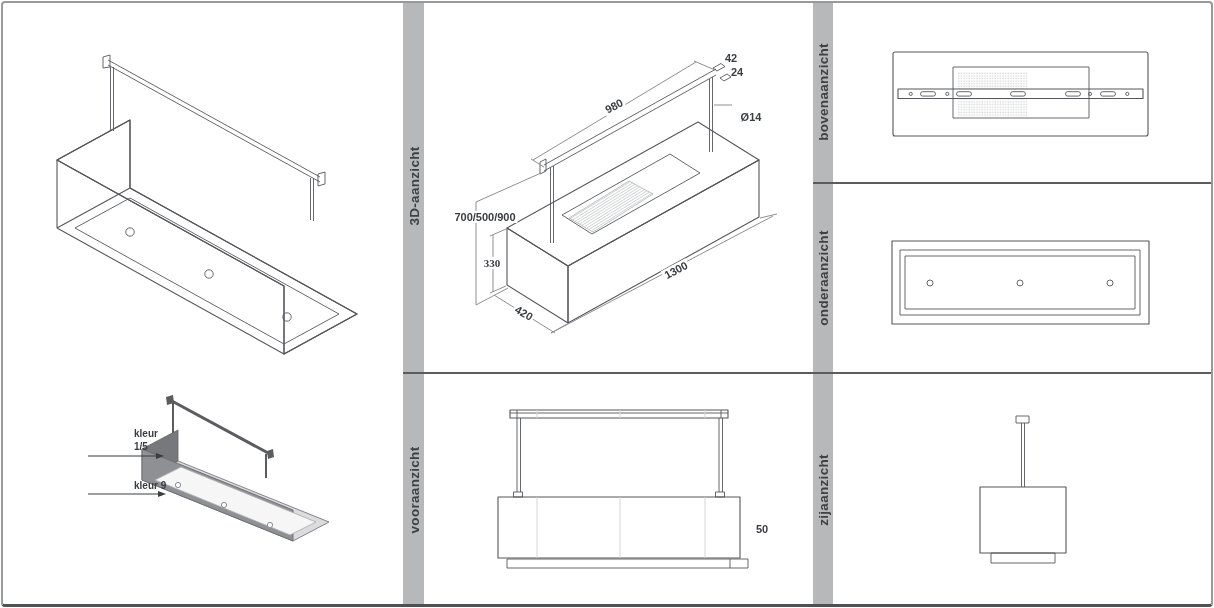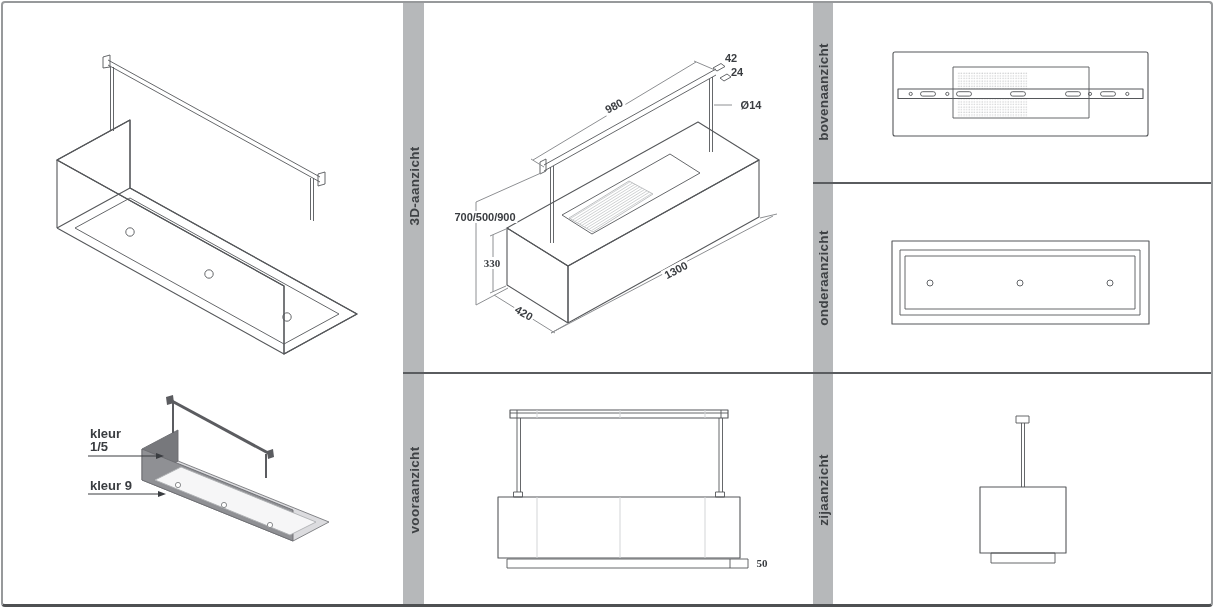--- a/index.html
+++ b/index.html
@@ -29,22 +29,22 @@
   .hatch{stroke:#c3c5c7;stroke-width:.8;}
   .dk{stroke:#5b5c60;fill:none;}
   .dkf{fill:#5b5c60;stroke:none;}
   .ldr{stroke:#3a3d41;stroke-width:1;fill:none;}
   .arw{fill:#3a3d41;stroke:none;}
   .dim{position:absolute;transform:translate(-50%,-50%);color:var(--dim_text);
        font-size:11px;font-weight:700;white-space:nowrap;z-index:5;line-height:12px;}
   .dim.bg{background:#fff;padding:0 2px;}
   .rotL{transform:translate(-50%,-50%) rotate(-28deg);}
   .rotR{transform:translate(-50%,-50%) rotate(30deg);}
-  .kleur{position:absolute;color:var(--dim_text);font-size:13px;font-weight:700;
-         line-height:13px;z-index:5;}
+  .kleur{position:absolute;color:var(--dim_text);font-size:10px;font-weight:700;
+         line-height:13px;z-index:5;margin-left:44px;}
 </style>
 </head>
 <body>
 
 <div class="sheet">
 
   <div class="strip strip1"></div>
   <div class="strip strip2"></div>
 
   <div class="divider div1"></div>
@@ -190,26 +190,26 @@
   <svg style="left:833px;top:373px;" width="379" height="233" viewBox="0 0 379 233">
     <rect class="ln thin" x="183" y="43" width="13" height="7"></rect>
     <path class="ln thin" d="M188.5,50 V114 M191.5,50 V114"></path>
     <rect class="ln" x="147" y="114" width="86" height="66"></rect>
     <rect class="ln thin" x="158" y="180" width="64" height="10"></rect>
   </svg>
 
   <div class="dim rotL bg" style="left:614px;top:106px;">980</div>
   <div class="dim" style="left:731px;top:58px;">42</div>
   <div class="dim" style="left:737px;top:72px;">24</div>
-  <div class="dim" style="left:745px;top:105px;padding-left:12px;">Ø14</div>
+  <div class="dim" style="left:745px;top:117px;padding-left:12px;">Ø14</div>
   <div class="dim bg" style="left:485px;top:217px;">700/500/900</div>
   <div class="dim bg" style="left:492px;top:263px;font-family:Liberation Serif, serif;">330</div>
   <div class="dim rotR bg" style="left:524px;top:313px;">420</div>
   <div class="dim rotL bg" style="left:676px;top:270px;">1300</div>
-  <div class="dim" style="left:762px;top:563px;font-family:Liberation Serif, serif;">50</div>
+  <div class="dim" style="left:762px;top:529px;">50</div>
 
   <div class="kleur" style="left:90px;top:427px;">
     <span>kleur</span><br>
     <span>1/5</span>
   </div>
   <div class="kleur" style="left:90px;top:479px;">kleur 9</div>
 
   <div class="frame"></div>
 </div>
 

